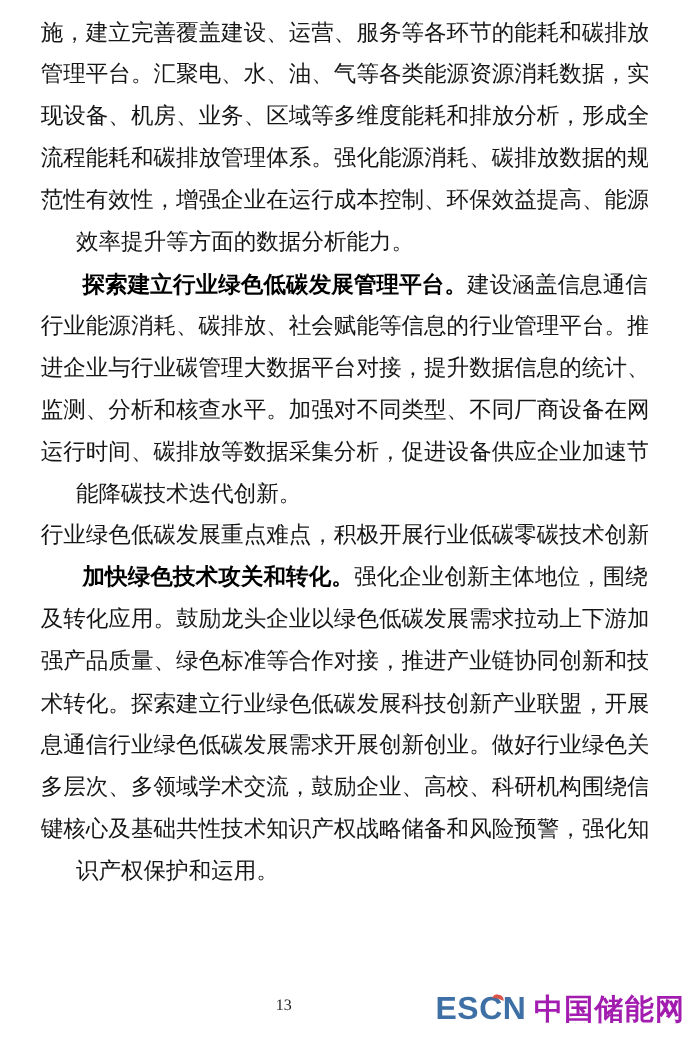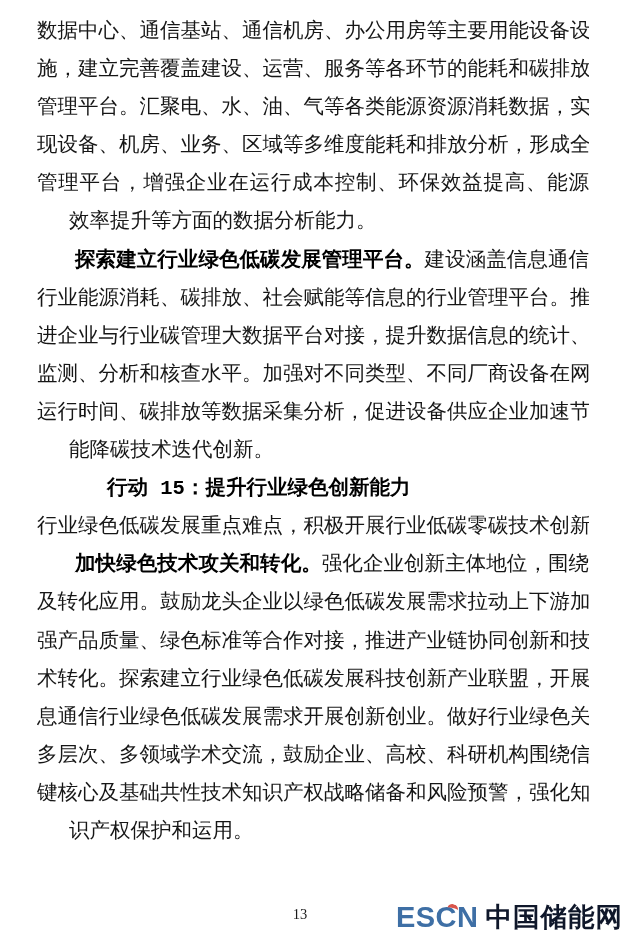--- a/index.html
+++ b/index.html
@@ -27,33 +27,32 @@
     text-align-last: justify;
     text-justify: inter-character;
     overflow: hidden;
     white-space: nowrap;
     letter-spacing: 0;
   }
   .line.left { text-align-last: left; margin-left: 32px; }
   .line.indent { text-indent: 38px; }
   .seg-bold {
     font-weight: 700;
-    font-family: Liberation Mono, monospace;
+    font-family: Liberation Sans, sans-serif;
     color: #000000;
   }
 
   
   .page-number {
     position: absolute;
     top: 906px; left: 0; width: 516px;
     text-align: center;
     font-size: 14.5px;
     color: #1a1a1a;
     font-family: "Liberation Serif", "DejaVu Serif", serif;
-    margin-left: 42px;
   }
   .logo {
     position: absolute;
     top: 899px; right: 5px;
     display: flex;
     align-items: center;
     font-family: "Liberation Sans", "DejaVu Sans", sans-serif;
     white-space: nowrap;
   }
   .logo-latin {
@@ -82,33 +81,32 @@
     margin-left: 7px;
     letter-spacing: 1px;
   }
 </style>
 </head>
 <body>
 
 <div class="page">
 
   <div class="text-block">
-      <div class="line"><span>数据中心、通信基站、通信机房、办公用房等主要用能设备设</span></div>
       <div class="line"><span>施，建立完善覆盖建设、运营、服务等各环节的能耗和碳排放</span></div>
       <div class="line"><span>管理平台。汇聚电、水、油、气等各类能源资源消耗数据，实</span></div>
       <div class="line"><span>现设备、机房、业务、区域等多维度能耗和排放分析，形成全</span></div>
-      <div class="line"><span>管理平台，增强企业在运行成本控制、环保效益提高、能源</span></div>
+      <div class="line"><span>流程能耗和碳排放管理体系。强化能源消耗、碳排放数据的规</span></div>
+      <div class="line"><span>范性有效性，增强企业在运行成本控制、环保效益提高、能源</span></div>
       <div class="line left"><span>效率提升等方面的数据分析能力。</span></div>
       <div class="line indent"><span class="seg-bold">探索建立行业绿色低碳发展管理平台。</span><span>建设涵盖信息通信</span></div>
       <div class="line"><span>行业能源消耗、碳排放、社会赋能等信息的行业管理平台。推</span></div>
       <div class="line"><span>进企业与行业碳管理大数据平台对接，提升数据信息的统计、</span></div>
       <div class="line"><span>监测、分析和核查水平。加强对不同类型、不同厂商设备在网</span></div>
       <div class="line"><span>运行时间、碳排放等数据采集分析，促进设备供应企业加速节</span></div>
       <div class="line left"><span>能降碳技术迭代创新。</span></div>
-      <div class="line indent left"><span class="seg-bold">行动 15：提升行业绿色创新能力</span></div>
       <div class="line"><span>行业绿色低碳发展重点难点，积极开展行业低碳零碳技术创新</span></div>
       <div class="line indent"><span class="seg-bold">加快绿色技术攻关和转化。</span><span>强化企业创新主体地位，围绕</span></div>
       <div class="line"><span>及转化应用。鼓励龙头企业以绿色低碳发展需求拉动上下游加</span></div>
       <div class="line"><span>强产品质量、绿色标准等合作对接，推进产业链协同创新和技</span></div>
       <div class="line"><span>术转化。探索建立行业绿色低碳发展科技创新产业联盟，开展</span></div>
       <div class="line"><span>息通信行业绿色低碳发展需求开展创新创业。做好行业绿色关</span></div>
       <div class="line"><span>多层次、多领域学术交流，鼓励企业、高校、科研机构围绕信</span></div>
       <div class="line"><span>键核心及基础共性技术知识产权战略储备和风险预警，强化知</span></div>
       <div class="line left"><span>识产权保护和运用。</span></div>
     </div>
@@ -117,16 +115,16 @@
 
   <div class="logo">
     <span class="logo-latin" style="color: rgb(62, 111, 165);">
       <span>ES</span>
       <span class="logo-c">
         <span>C</span>
         <span class="c-accent" style="border-top-color: rgb(217, 84, 74);"></span>
       </span>
       <span>N</span>
     </span>
-    <span class="logo-cn" style="color: #0f172a;">中国储能网</span>
+    <span class="logo-cn" style="color: #a21caf;">中国储能网</span>
   </div>
 
 </div>
 
 </body></html>

